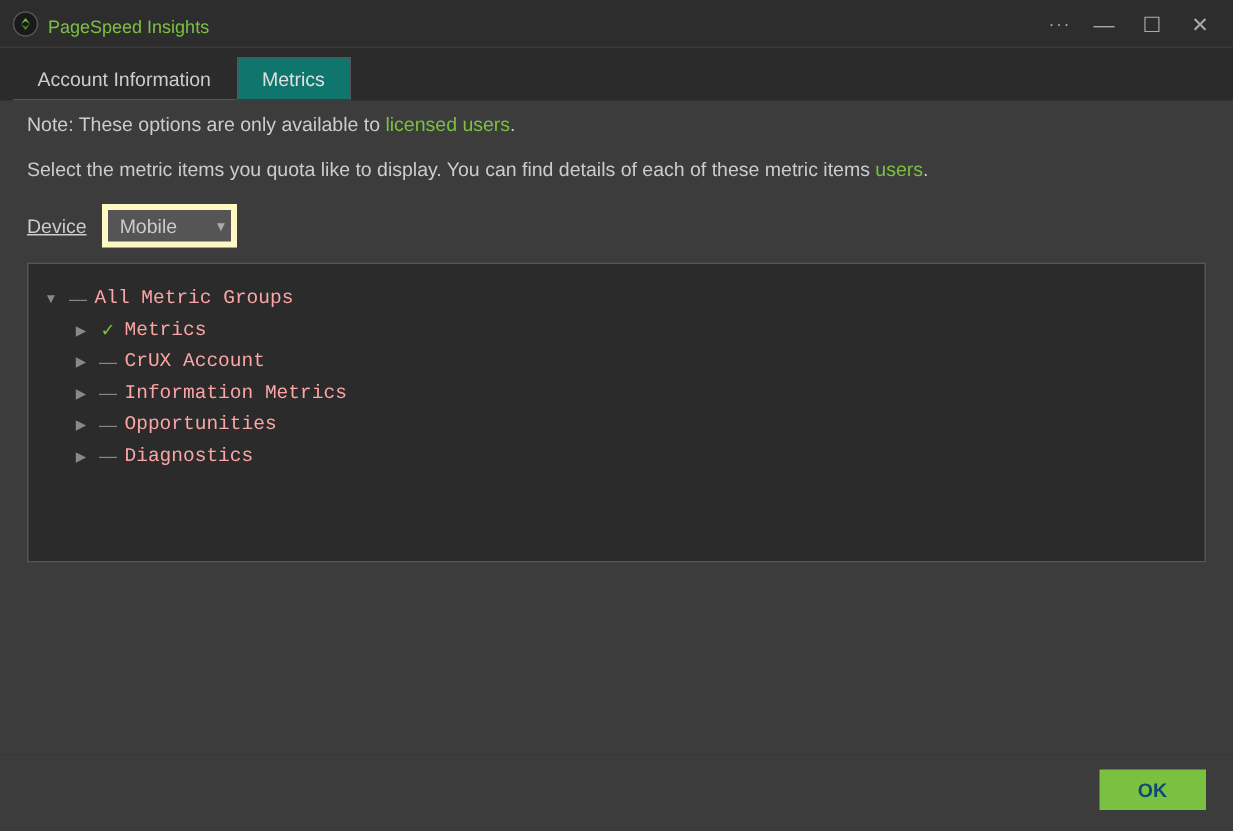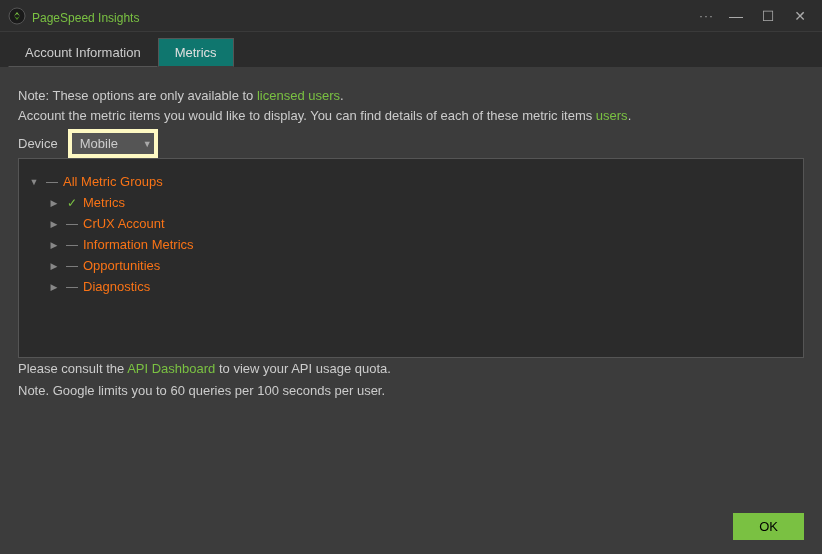--- a/index.html
+++ b/index.html
@@ -95,23 +95,24 @@
       color: #e0e0e0;
     }
     .tab:not(.active) {
       border-bottom: 1px solid #555;
     }
 
     
     .content {
       background: #3c3c3c;
       flex: 1;
-      padding: 19px 18px;
+      padding: 6px 18px;
       display: flex;
       flex-direction: column;
+      gap: 10px;
     }
 
     .note-line {
       font-size: 13px;
       color: #ccc;
       line-height: 1.5;
     }
     .note-line a, .link {
       color: #7ac142;
       text-decoration: none;
@@ -121,20 +122,21 @@
     
     .device-row {
       display: flex;
       align-items: center;
       gap: 10px;
       margin-top: 4px;
     }
     .device-label {
       color: #ccc;
       font-size: 13px;
+      text-decoration: underline;
     }
     .select-wrapper {
       position: relative;
       display: inline-block;
     }
     .select-wrapper select {
       background: #555;
       border: 4px solid #fef9c3;
       color: #ccc;
       font-size: 13px;
@@ -192,21 +194,22 @@
       width: 14px;
       color: #7ac142;
       font-size: 12px;
       display: inline-flex;
       align-items: center;
       justify-content: center;
       flex-shrink: 0;
     }
     .tree-label {
       font-size: 13px;
-      color: #f97316;
+      color: #fca5a5;
+      font-family: Liberation Mono, monospace;
     }
     .tree-item-root {
       padding-left: 0;
     }
     .tree-item-child {
       padding-left: 20px;
     }
     .footer-note {
       font-size: 13px;
       color: #ccc;
@@ -215,25 +218,25 @@
 
     
     .ok-bar {
       display: flex;
       justify-content: flex-end;
       padding: 10px 18px 14px;
       background: #3c3c3c;
     }
     .ok-btn {
       background: #7ac142;
-      color: #000000;
+      color: #0c4a6e;
       border: none;
       padding: 6px 26px;
       font-size: 13px;
-      font-weight: normal;
+      font-weight: bold;
       cursor: pointer;
       min-width: 60px;
     }
   </style>
 </head>
 <body>
 
 <div class="title-bar">
   <div class="title-bar-left">
     <svg class="app-icon" viewBox="0 0 18 18" xmlns="http://www.w3.org/2000/svg">
@@ -258,21 +261,21 @@
   <div class="tabs">
     <div class="tab">Account Information</div>
     <div class="tab active">Metrics</div>
   </div>
 
   <div class="content">
     <p class="note-line">
       <span>Note: These options are only available to </span><a class="link">licensed users</a><span>.</span>
     </p>
     <p class="note-line">
-      <span>Account the metric items you would like to display. You can find details of each of these metric items </span><a class="link">users</a><span>.</span>
+      <span>Select the metric items you quota like to display. You can find details of each of these metric items </span><a class="link">users</a><span>.</span>
     </p>
 
     <div class="device-row">
       <span class="device-label">Device</span>
       <div class="select-wrapper">
         <select>
           <option>Mobile</option>
           <option>Desktop</option>
         </select>
       </div>
@@ -310,22 +313,18 @@
         <span class="tree-label">Opportunities</span>
       </div>
 
       <div class="tree-item tree-item-child">
         <span class="tree-arrow">▶</span>
         <span class="tree-dash">—</span>
         <span class="tree-label">Diagnostics</span>
       </div>
     </div>
 
-    <div class="footer-note">
-      <span>Please consult the </span><a class="link">API Dashboard</a><span> to view your API usage quota.</span><br>
-      <span>Note. Google limits you to 60 queries per 100 seconds per user.</span>
-    </div>
   </div>
 
   <div class="ok-bar">
     <button class="ok-btn">OK</button>
   </div>
 </div>
 
 </body></html>

